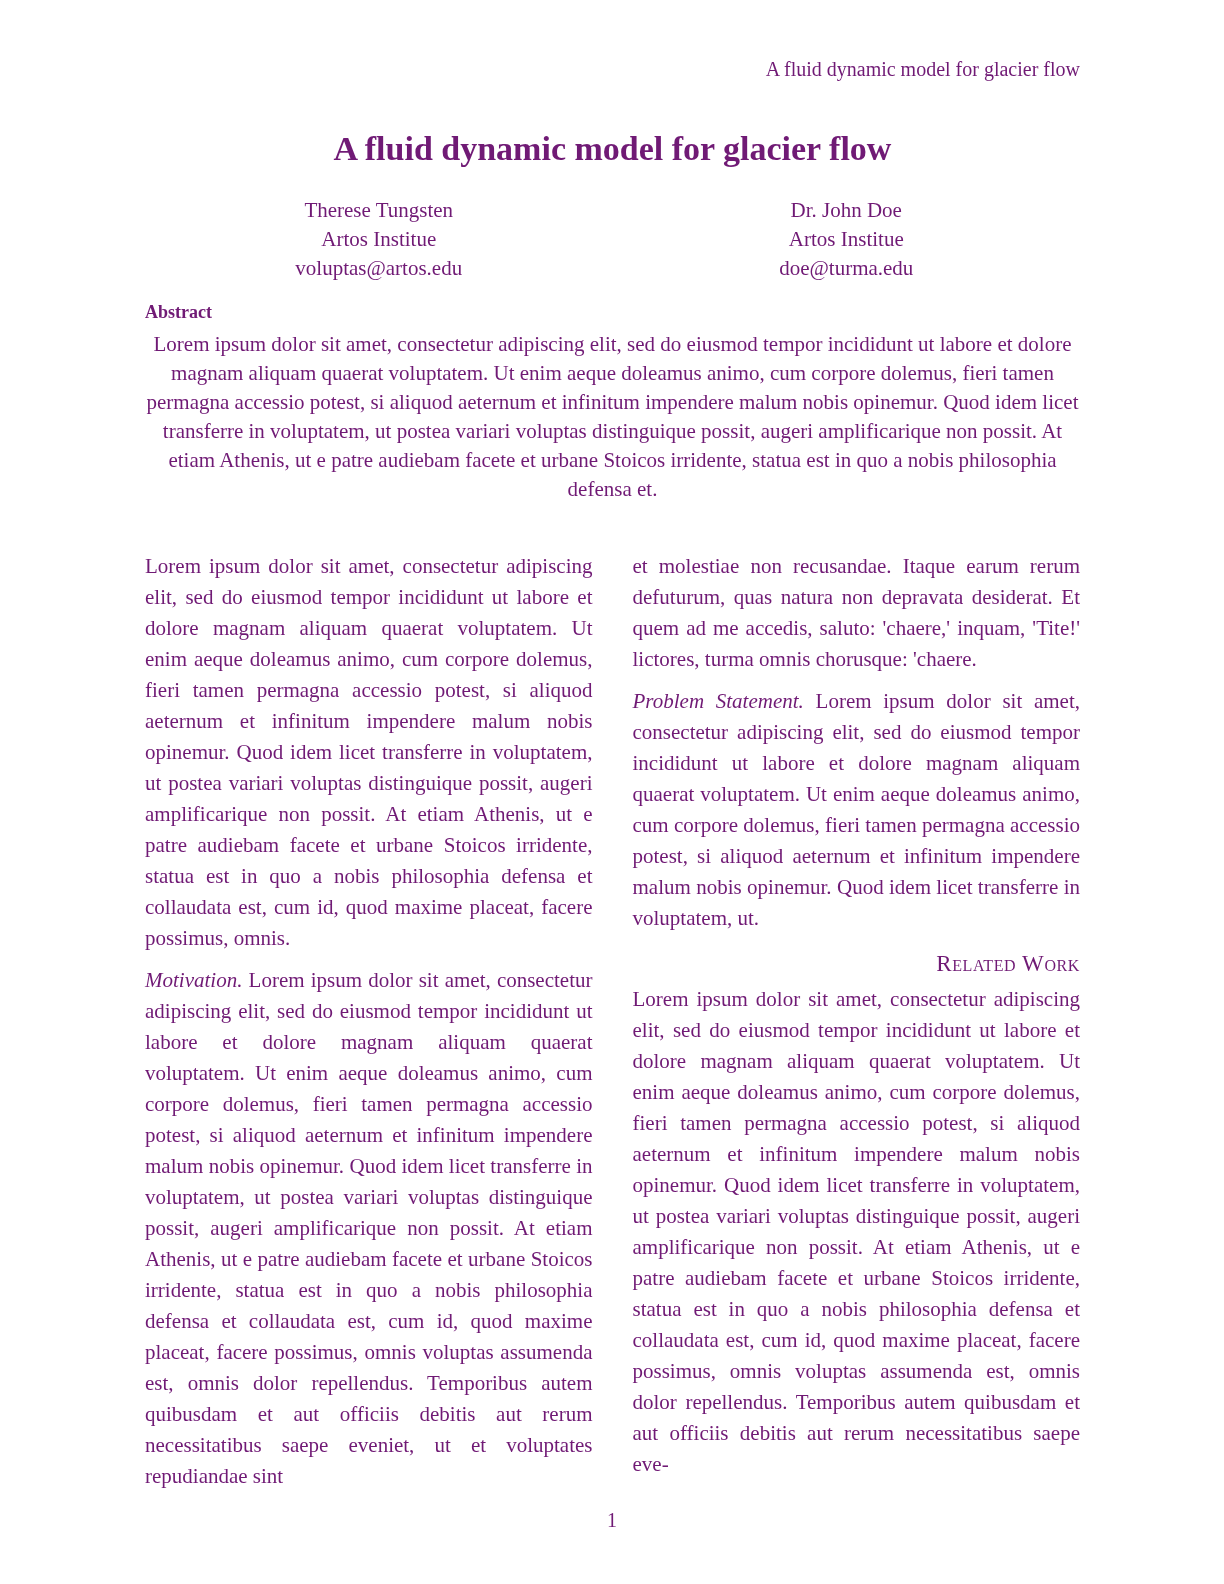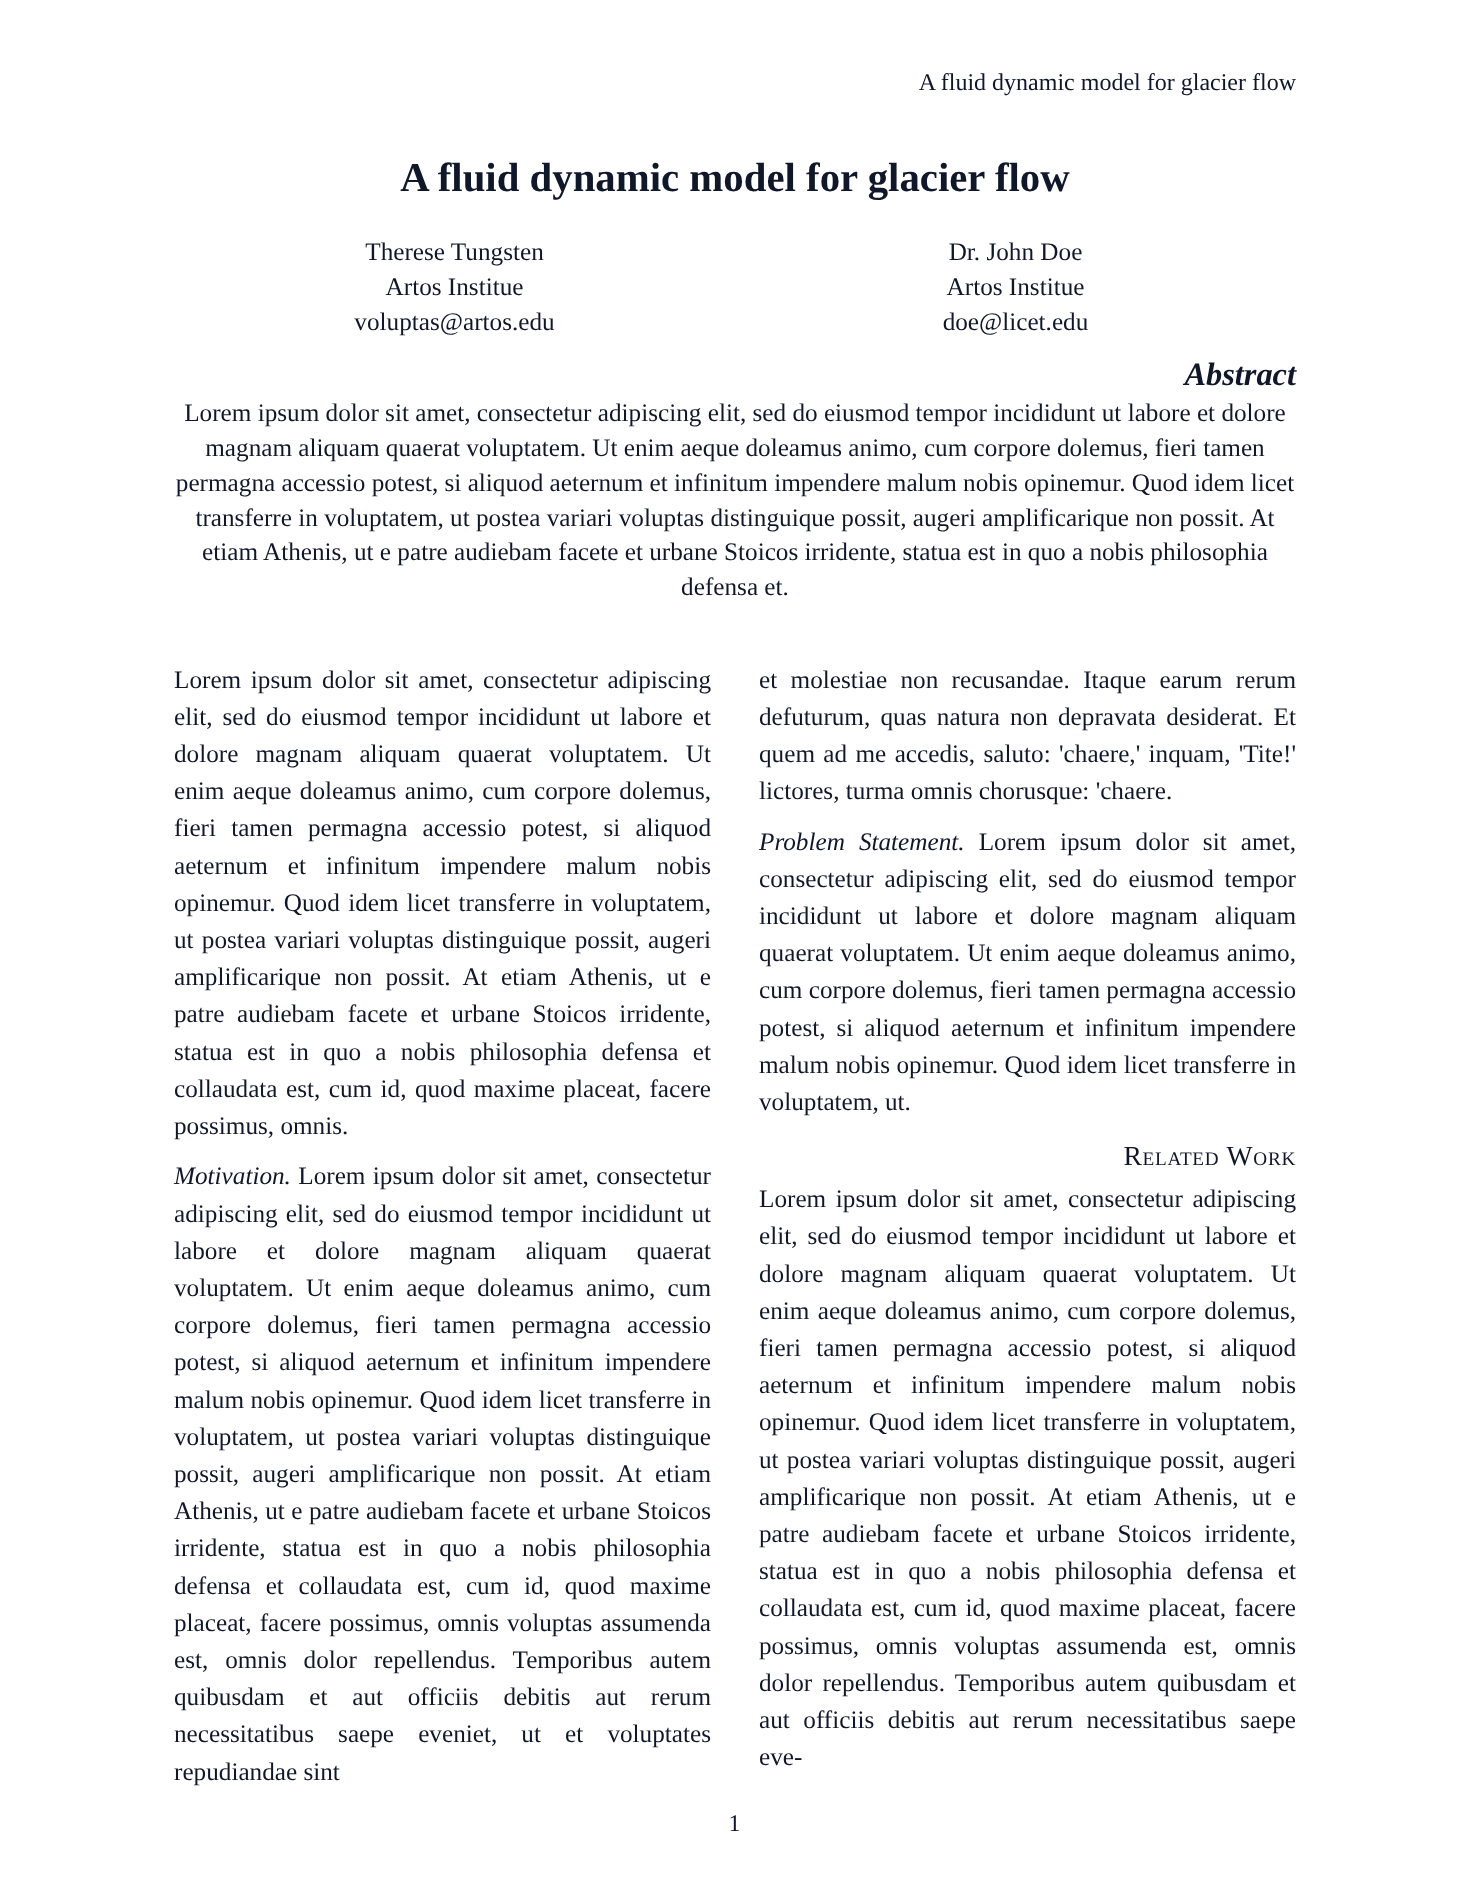--- a/index.html
+++ b/index.html
@@ -2,21 +2,21 @@
 <html lang="en"><head>
 <meta charset="utf-8">
 <style>
   html, body { margin: 0; padding: 0; background: #ffffff; }
   .page {
     position: relative;
     width: 1224px;
     height: 1584px;
     margin: 0 auto;
     background: #ffffff;
-    color: #0f172a;
+    color: #701a75;
     font-family: "Liberation Serif", serif;
     box-sizing: border-box;
     padding: 0 144px 0 145px;
     overflow: hidden;
   }
   .running-head {
     padding-top: 57px;
     text-align: right;
     font-size: 20px;
     line-height: 24px;
@@ -34,25 +34,24 @@
     justify-content: flex-end;
   }
   .author {
     flex: 1;
     text-align: center;
     font-size: 21px;
     line-height: 29px;
   }
   .abstract-heading {
     margin-top: 16px;
-    text-align: right;
+    text-align: left;
     font-weight: bold;
-    font-size: 27px;
+    font-size: 18px;
     line-height: 27px;
-    font-style: italic;
   }
   .abstract-text {
     margin-top: 4px;
     text-align: center;
     font-size: 21px;
     line-height: 29px;
   }
   .columns {
     display: flex;
     gap: 40px;
@@ -98,21 +97,21 @@
 
   <div class="authors">
     <div class="author">
       <div>Therese Tungsten</div>
       <div>Artos Institue</div>
       <div>voluptas@artos.edu</div>
     </div>
     <div class="author">
       <div>Dr. John Doe</div>
       <div>Artos Institue</div>
-      <div>doe@licet.edu</div>
+      <div>doe@turma.edu</div>
     </div>
   </div>
 
   <div class="abstract-heading">Abstract</div>
 
   <div class="abstract-text">Lorem ipsum dolor sit amet, consectetur adipiscing elit, sed do eiusmod tempor incididunt ut labore et dolore magnam aliquam quaerat voluptatem. Ut enim aeque doleamus animo, cum corpore dolemus, fieri tamen permagna accessio potest, si aliquod aeternum et infinitum impendere malum nobis opinemur. Quod idem licet transferre in voluptatem, ut postea variari voluptas distinguique possit, augeri amplificarique non possit. At etiam Athenis, ut e patre audiebam facete et urbane Stoicos irridente, statua est in quo a nobis philosophia defensa et.</div>
 
   <div class="columns">
 
     <div class="column">

